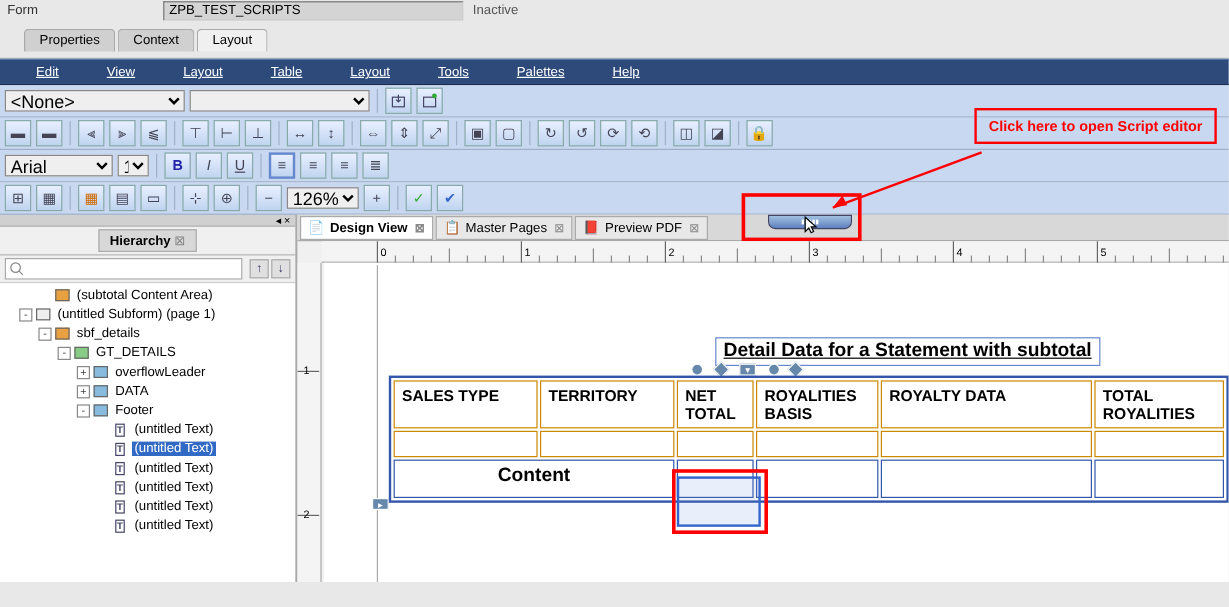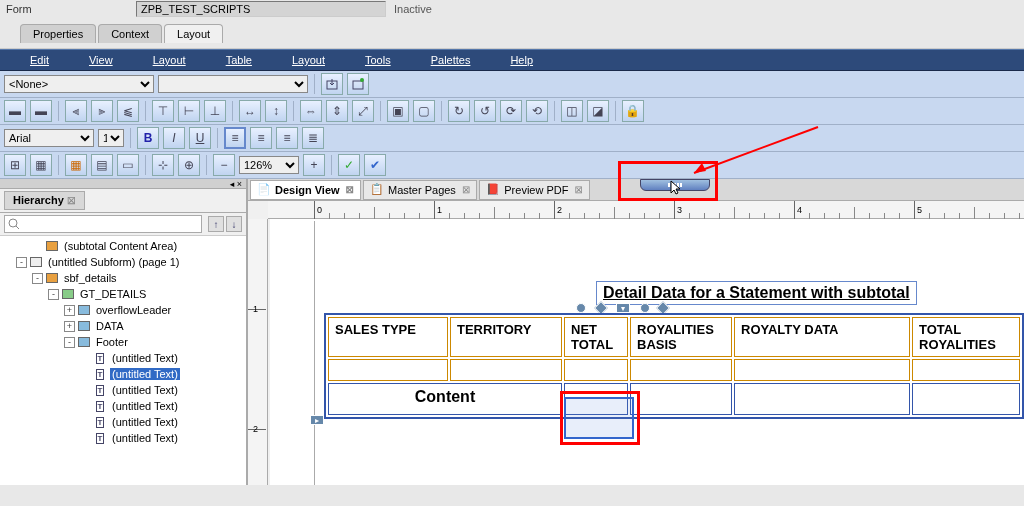--- a/index.html
+++ b/index.html
@@ -13,32 +13,32 @@
 .tabs-row { display: flex; gap: 2px; margin-top: 6px; padding-left: 20px; background: #e8e8e8; }
 .tab { padding: 3px 12px 3px 12px; background: #d0d0d0; border: 1px solid #aaa; border-bottom: none; border-radius: 4px 4px 0 0; cursor: pointer; }
 .tab.active { background: #f0f0f0; }
 
 .ribbon-separator { height: 6px; background: #e8e8e8; border-bottom: 1px solid #ccc; }
 
 .menubar { background: #2d4a7a; color: #fff; display: flex; align-items: center; height: 22px; padding-left: 10px; border-top: 1px solid #5577aa; border-bottom: 1px solid #1a2a4a; }
 .menubar-item { padding: 0 20px; text-decoration: underline; cursor: pointer; }
 
 .toolbar { background: #c8d8f0; padding: 2px 4px; display: flex; align-items: center; gap: 4px; border-bottom: 1px solid #a0b0c8; min-height: 26px; position: relative; }
-.toolbar select { font-size: 11px; height: 18px; border: 1px solid #888; }
+.toolbar select { font-size: 15px; height: 18px; border: 1px solid #888; }
 .toolbar .btn { width: 22px; height: 22px; background: linear-gradient(#e8f0ff,#c0d4f0); border: 1px solid #8aa; display: inline-flex; align-items: center; justify-content: center; cursor: pointer; font-size: 12px; color: #445; }
 .toolbar .sep { width: 1px; height: 20px; background: #a0b0c8; margin: 0 2px; }
 .wide-select { width: 150px; }
 
 .callout-box { position: absolute; right: 10px; top: -8px; border: 2px solid #ff0000; color: #ff0000; font-weight: bold; padding: 6px 10px; background: transparent; font-size: 12px; }
 
 .main-split { display: flex; height: calc(100% - 200px); }
 
 .left-panel { width: 248px; background: #e8e8e8; border-right: 2px solid #aaa; display: flex; flex-direction: column; }
 .left-handle { height: 10px; background: #d0d0d0; text-align: right; padding-right: 4px; border-bottom: 1px solid #aaa; font-size: 9px; }
-.hier-tab { display: flex; align-items: center; background: #f0f0f0; border-bottom: 1px solid #aaa; padding: 2px 4px; }
+.hier-tab { display: flex; align-items: center; background: #f0f0f0; border-bottom: 1px solid #aaa; padding: 2px 4px; justify-content: center; }
 .hier-tab-label { font-weight: bold; background: #d8d8d8; padding: 2px 8px; border: 1px solid #aaa; }
 .hier-toolbar { display: flex; align-items: center; padding: 2px 4px; gap: 6px; background: #f0f0f0; border-bottom: 1px solid #ccc; }
 .hier-search { flex: 1; display: flex; align-items: center; border: 1px solid #aaa; height: 18px; background: #fff; }
 .hier-search svg { width: 14px; height: 14px; margin: 0 2px; }
 .arrow-btns { display: flex; gap: 2px; }
 .arrow-btn { width: 16px; height: 16px; background: #e0e0e0; border: 1px solid #aaa; display: flex; align-items: center; justify-content: center; font-size: 10px; color: #336; cursor: pointer; }
 
 .tree { flex: 1; overflow: auto; background: #fff; padding: 2px 0; font-size: 11px; }
 .tree-row { display: flex; align-items: center; height: 16px; white-space: nowrap; cursor: pointer; }
 .tree-indent { display: inline-block; }
@@ -154,20 +154,21 @@
   <span class="sep"></span>
   <span class="btn">↻</span>
   <span class="btn">↺</span>
   <span class="btn">⟳</span>
   <span class="btn">⟲</span>
   <span class="sep"></span>
   <span class="btn">◫</span>
   <span class="btn">◪</span>
   <span class="sep"></span>
   <span class="btn">🔒</span>
+  <div class="callout-box">Click here to open Script editor</div>
 </div>
 
 <div class="toolbar">
   <select style="width:90px"><option>Arial</option></select>
   <select style="width:26px"><option>10</option></select>
   <span class="sep"></span>
   <span class="btn" style="font-weight:bold;color:#22a">B</span>
   <span class="btn" style="font-style:italic">I</span>
   <span class="btn" style="text-decoration:underline">U</span>
   <span class="sep"></span>

